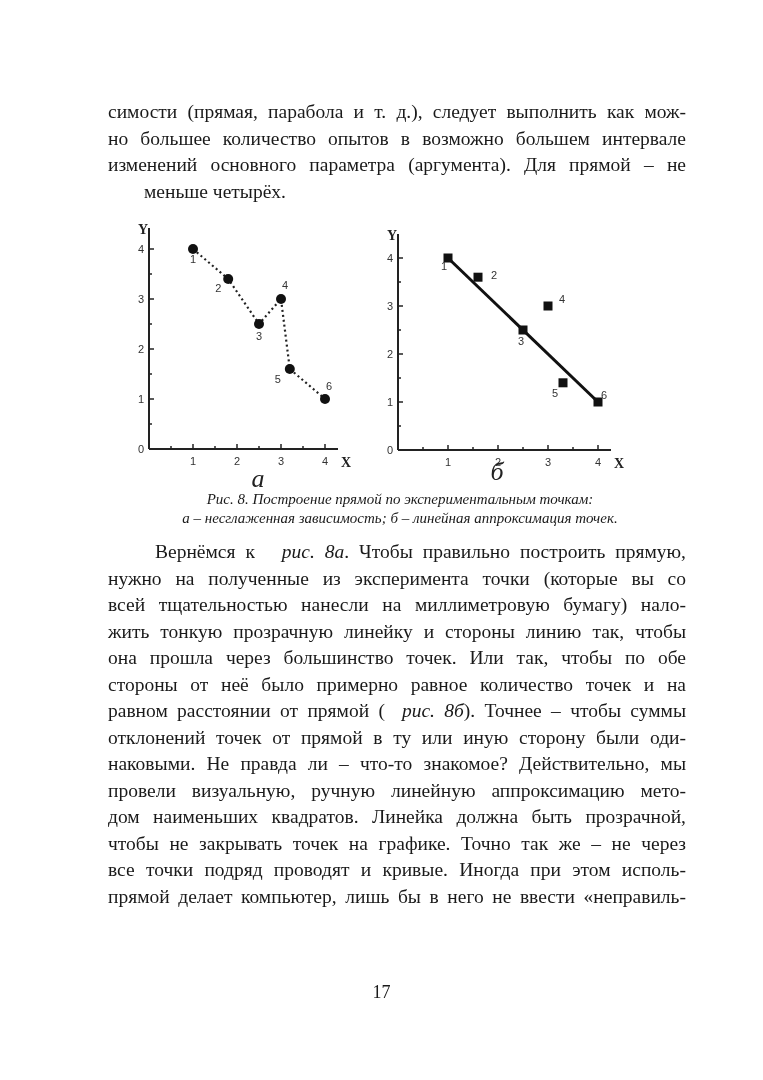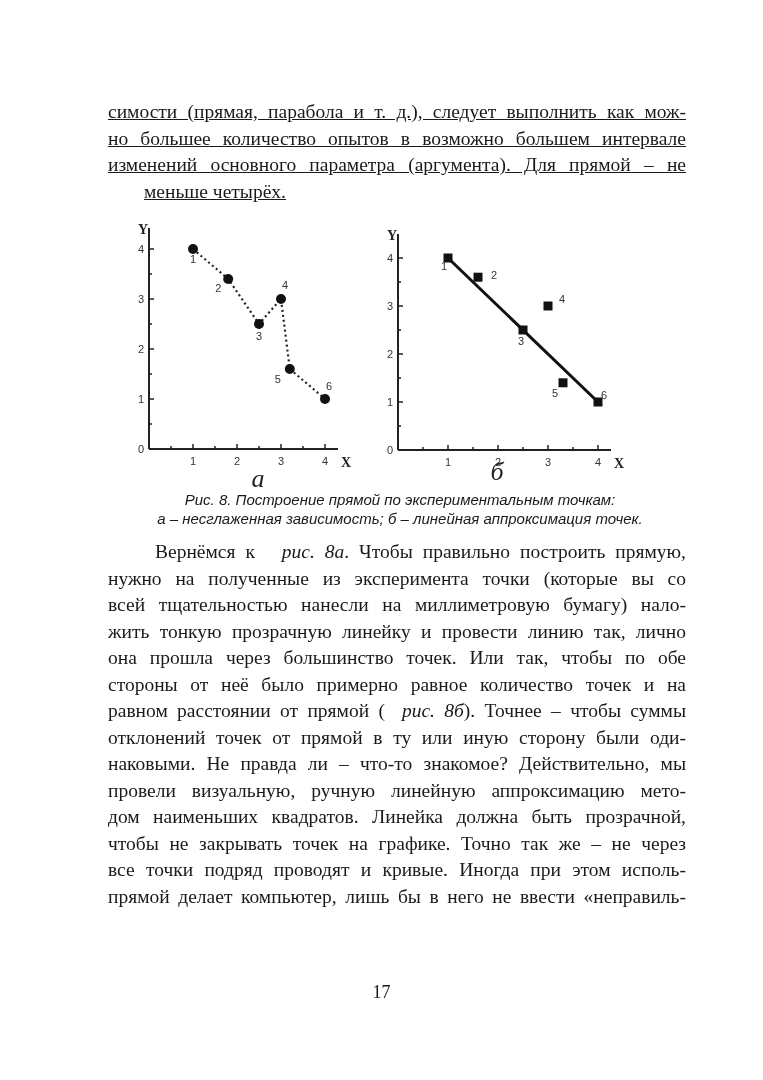--- a/index.html
+++ b/index.html
@@ -1,23 +1,23 @@
 <!DOCTYPE html>
 <html><head>
 <meta charset="utf-8">
 <style>
   html, body { margin:0; padding:0; background:#ffffff; }
   body { width:763px; height:1080px; position:relative; overflow:hidden; color:#1a1a1a; }
   .text { position:absolute; left:108px; width:578px; font-family:"Liberation Serif", serif; font-size:19.5px; line-height:26.5px; text-align:justify; }
   .line { display:block; height:26.5px; white-space:nowrap; text-align-last:justify; text-align:justify; }
   .line.last { text-align-last:left;margin-left:36px; }
   .line.indent { padding-left:47px; }
-  #para1 { top:99px;text-decoration:underline; }
+  #para1 { top:99px; }
   #para2 { top:539px; }
-  .caption { position:absolute; left:100px; width:600px; top:490px; font-family:Liberation Sans, sans-serif; font-style:italic; font-size:15px; line-height:19px; text-align:center; }
+  .caption { position:absolute; left:100px; width:600px; top:490px; font-family:Liberation Serif, serif; font-style:italic; font-size:15px; line-height:19px; text-align:center; }
   .pagenum { position:absolute; top:982px; left:0; width:763px; text-align:center; font-family:"Liberation Serif", serif; font-size:18px; }
   svg#fig { position:absolute; left:0; top:0; }
   .tick-label { font-family:"Liberation Sans", sans-serif; font-size:11px; fill:#333; }
   .axis-name { font-family:"Liberation Serif", serif; font-size:14px; font-weight:bold; fill:#222; }
   .sub-label { font-family:"Liberation Serif", serif; font-style:italic; font-size:26px; fill:#222; }
   .pt-label { font-family:"Liberation Sans", sans-serif; font-size:11px; fill:#333; }
   em { font-style:italic;margin-left:17px; }
 </style>
 </head>
 <body>
@@ -120,21 +120,21 @@
 
 <div class="caption">
   <div>Рис. 8. Построение прямой по экспериментальным точкам:</div>
   <div>а – несглаженная зависимость; б – линейная аппроксимация точек.</div>
 </div>
 
 <div class="text" id="para2">
     <span class="line indent">Вернёмся к <em>рис. 8а</em>. Чтобы правильно построить прямую,</span>
     <span class="line">нужно на полученные из эксперимента точки (которые вы со</span>
     <span class="line">всей тщательностью нанесли на миллиметровую бумагу) нало-</span>
-    <span class="line">жить тонкую прозрачную линейку и провести линию так, лично</span>
+    <span class="line">жить тонкую прозрачную линейку и стороны линию так, чтобы</span>
     <span class="line">она прошла через большинство точек. Или так, чтобы по обе</span>
     <span class="line">стороны от неё было примерно равное количество точек и на</span>
     <span class="line">равном расстоянии от прямой (<em>рис. 8б</em>). Точнее – чтобы суммы</span>
     <span class="line">отклонений точек от прямой в ту или иную сторону были оди-</span>
     <span class="line">наковыми. Не правда ли – что-то знакомое? Действительно, мы</span>
     <span class="line">провели визуальную, ручную линейную аппроксимацию мето-</span>
     <span class="line">дом наименьших квадратов. Линейка должна быть прозрачной,</span>
     <span class="line">чтобы не закрывать точек на графике. Точно так же – не через</span>
     <span class="line">все точки подряд проводят и кривые. Иногда при этом исполь-</span>
     <span class="line">прямой делает компьютер, лишь бы в него не ввести «неправиль-</span>

